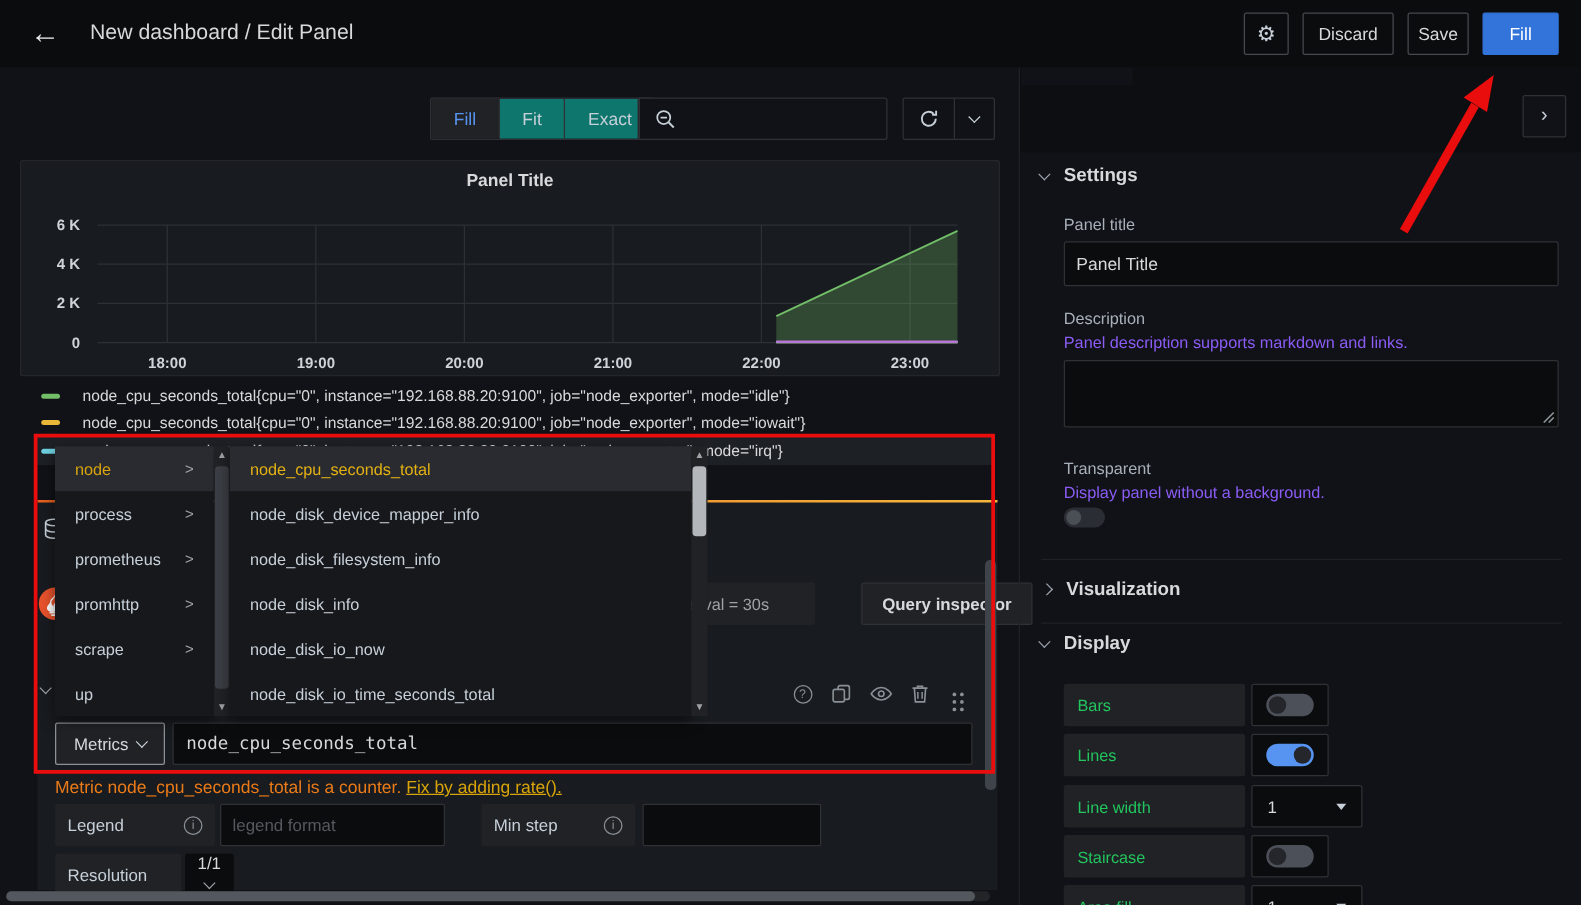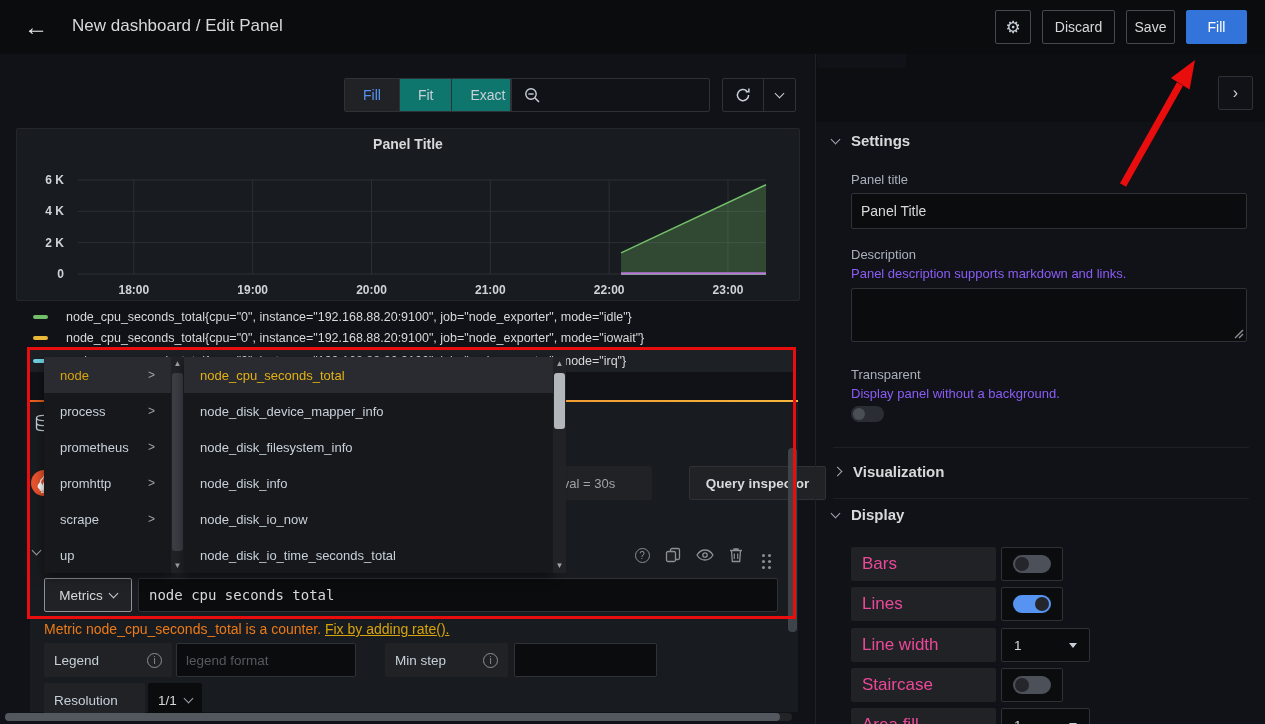--- a/index.html
+++ b/index.html
@@ -48,21 +48,21 @@
   .dots { position:relative; width:3px; height:3px; background:#8a9097; border-radius:50%;
           box-shadow:0 6px 0 #8a9097, 0 12px 0 #8a9097, 6px 0 0 #8a9097, 6px 6px 0 #8a9097, 6px 12px 0 #8a9097; margin-top:-12px; }
   .metrics-btn { left:44px; top:578px; width:88px; height:34px; border:1px solid #8e9196; border-radius:2px; background:#202226; display:flex; align-items:center; justify-content:center; gap:7px; font-size:13.5px; font-weight:500; color:#d8d9da; cursor:pointer; }
   .query-input { left:138px; top:578px; width:640px; height:34px; background:#0b0c0e; border:1px solid #2f3136; border-radius:2px; color:#d8d9da; font-family:"DejaVu Sans Mono", monospace; font-size:14px; padding:0 10px; }
   .warn { left:44px; top:621px; font-size:14px; }
   .warn .wt { color:#eb7b18; }
   .warn a { color:#d8a40a; text-decoration:underline; cursor:pointer; }
   .fld-box { background:#202226; border-radius:2px; height:34px; display:flex; align-items:center; justify-content:space-between; padding:0 10px; color:#c7d0d9; font-size:13.5px; font-weight:500; }
   .txt-input { background:#0b0c0e; border:1px solid #2f3136; border-radius:2px; height:34px; color:#d8d9da; font-size:13.5px; padding:0 9px; }
   .txt-input::placeholder { color:#55595f; }
-  .res-select { background:#0b0c0e; border-radius:2px; height:34px; display:flex; align-items:center; gap:8px; padding:0 10px; color:#d8d9da; font-size:13.5px; cursor:pointer; }
+  .res-select { background:#0b0c0e; border-radius:2px; height:34px; display:flex; align-items:center; gap:8px; padding:0 10px; color:#d8d9da; font-size:13.5px; cursor:pointer;flex-direction:column; }
 
   
   .dd { z-index:30; }
   .dd-list { background:#17181c; box-shadow:0 4px 10px rgba(0,0,0,.5); }
   .dd-row { height:36px; display:flex; align-items:center; padding:0 16px; font-size:13px; color:#c7d0d9; cursor:pointer; justify-content:space-between; }
   .dd-row .sub { color:#9fa3a8; font-size:12px; }
   .dd-row.sel { background:#292b30; color:#d9a40b; }
   .sbar { background:#202226; display:flex; flex-direction:column; align-items:center; justify-content:space-between; }
   .sbar .arr { font-size:8px; color:#9fa3a8; height:14px; line-height:14px; cursor:pointer; }
   .sbar .track { flex:1; width:100%; position:relative; }
@@ -86,21 +86,21 @@
   .side-input { background:#0b0c0e; border:1px solid #2f3136; border-radius:2px; color:#d8d9da; font-size:14px; padding:0 9px; }
   .divider { height:1px; background:#1d2025; }
 
   .toggle { position:relative; width:38px; height:18px; border-radius:9px; cursor:pointer; }
   .toggle .knob { position:absolute; top:2px; width:14px; height:14px; border-radius:50%; background:#24262b; }
   .toggle.on { background:#5794f2; } .toggle.on .knob { right:2px; }
   .toggle.off { background:#4c5058; } .toggle.off .knob { left:2px; }
   .toggle.sm { width:33px; height:16px; background:#2a2d33; }
   .toggle.sm .knob { width:12px; height:12px; background:#4a4e55; }
   .ctl-box { background:#0b0c0e; border:1px solid #2f3136; border-radius:2px; height:34px; display:flex; align-items:center; }
-  .row-label { width:145px; height:34px; background:#202226; border-radius:2px; display:flex; align-items:center; padding:0 11px; font-size:17px; color:#ec4899; }
+  .row-label { width:145px; height:34px; background:#202226; border-radius:2px; display:flex; align-items:center; padding:0 11px; font-size:13px; color:#22c55e; }
 
   
   .anno-rect { left:27px; top:347px; width:769px; height:272px; border:3px solid #ea0d0d; z-index:40; pointer-events:none; }
   .anno-arrow { left:1115px; top:52px; z-index:40; pointer-events:none; }
 </style>
 </head>
 <body>
 
 <div id="app">
 

